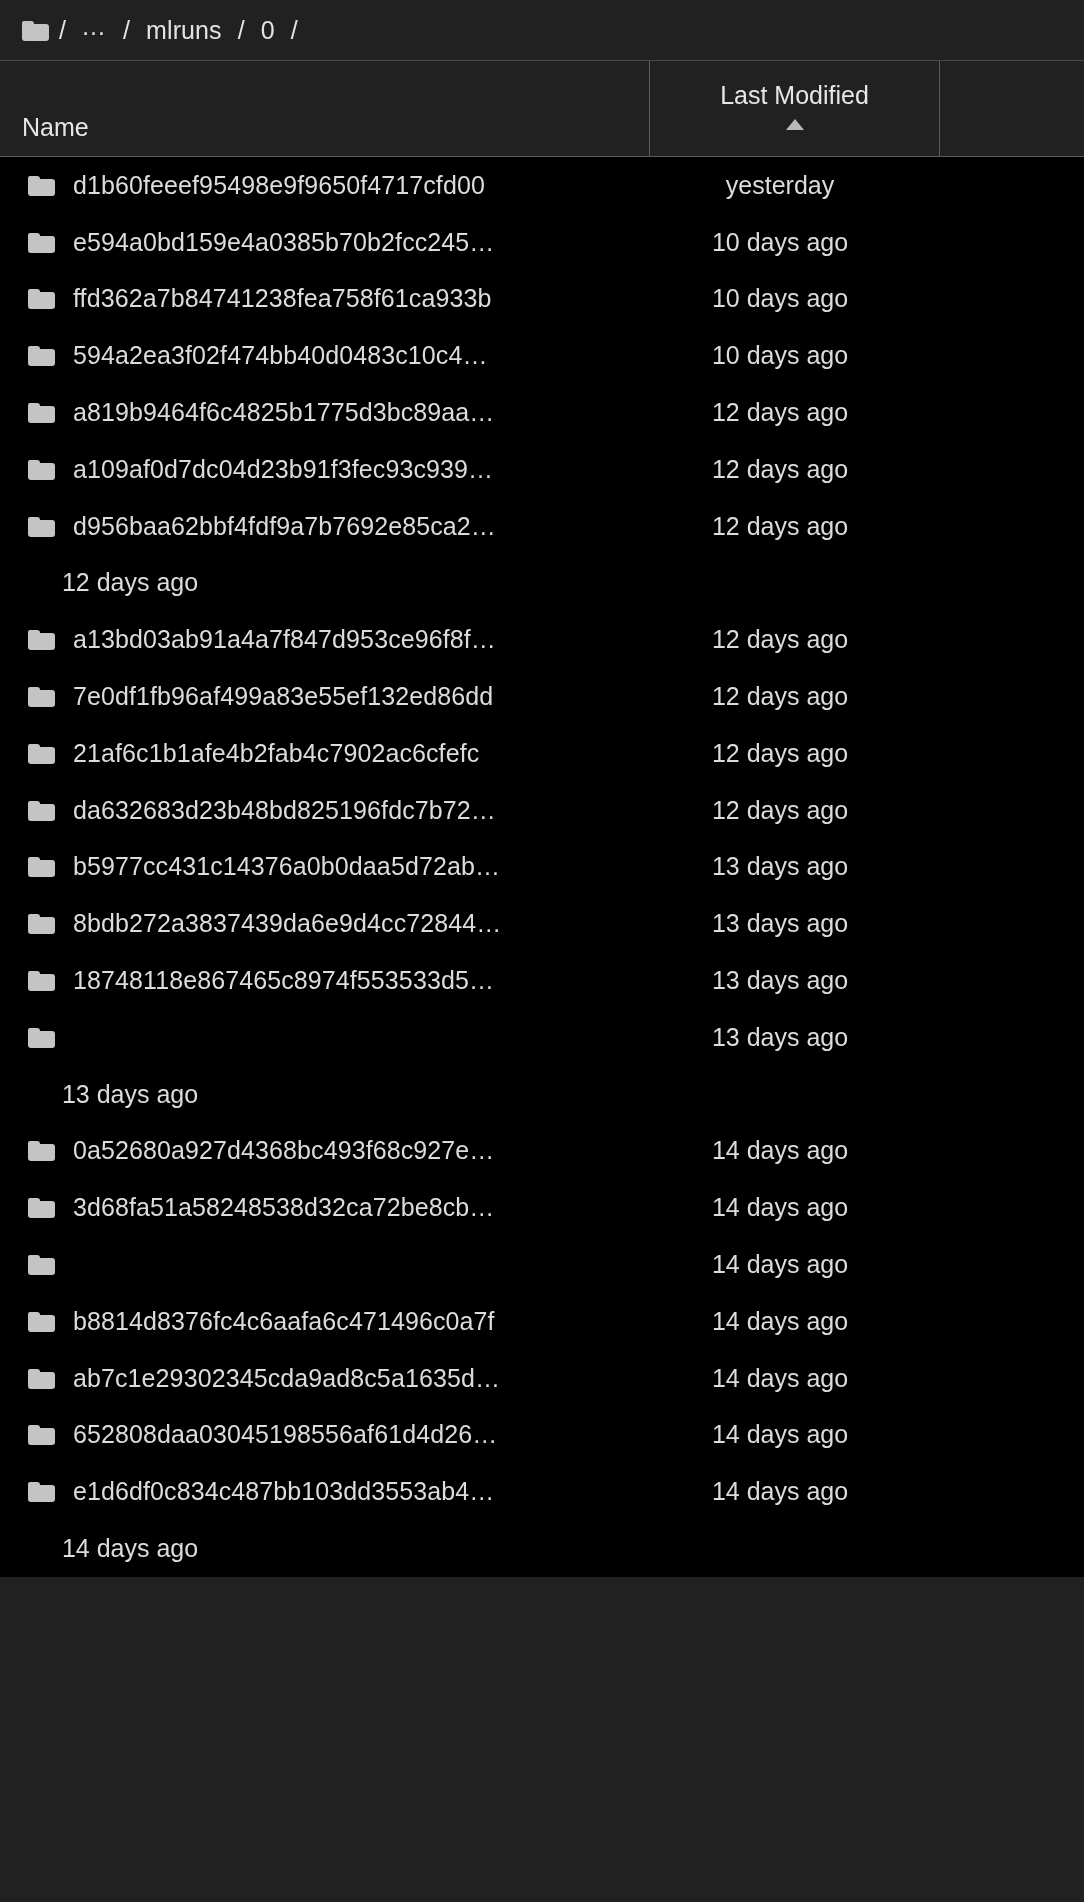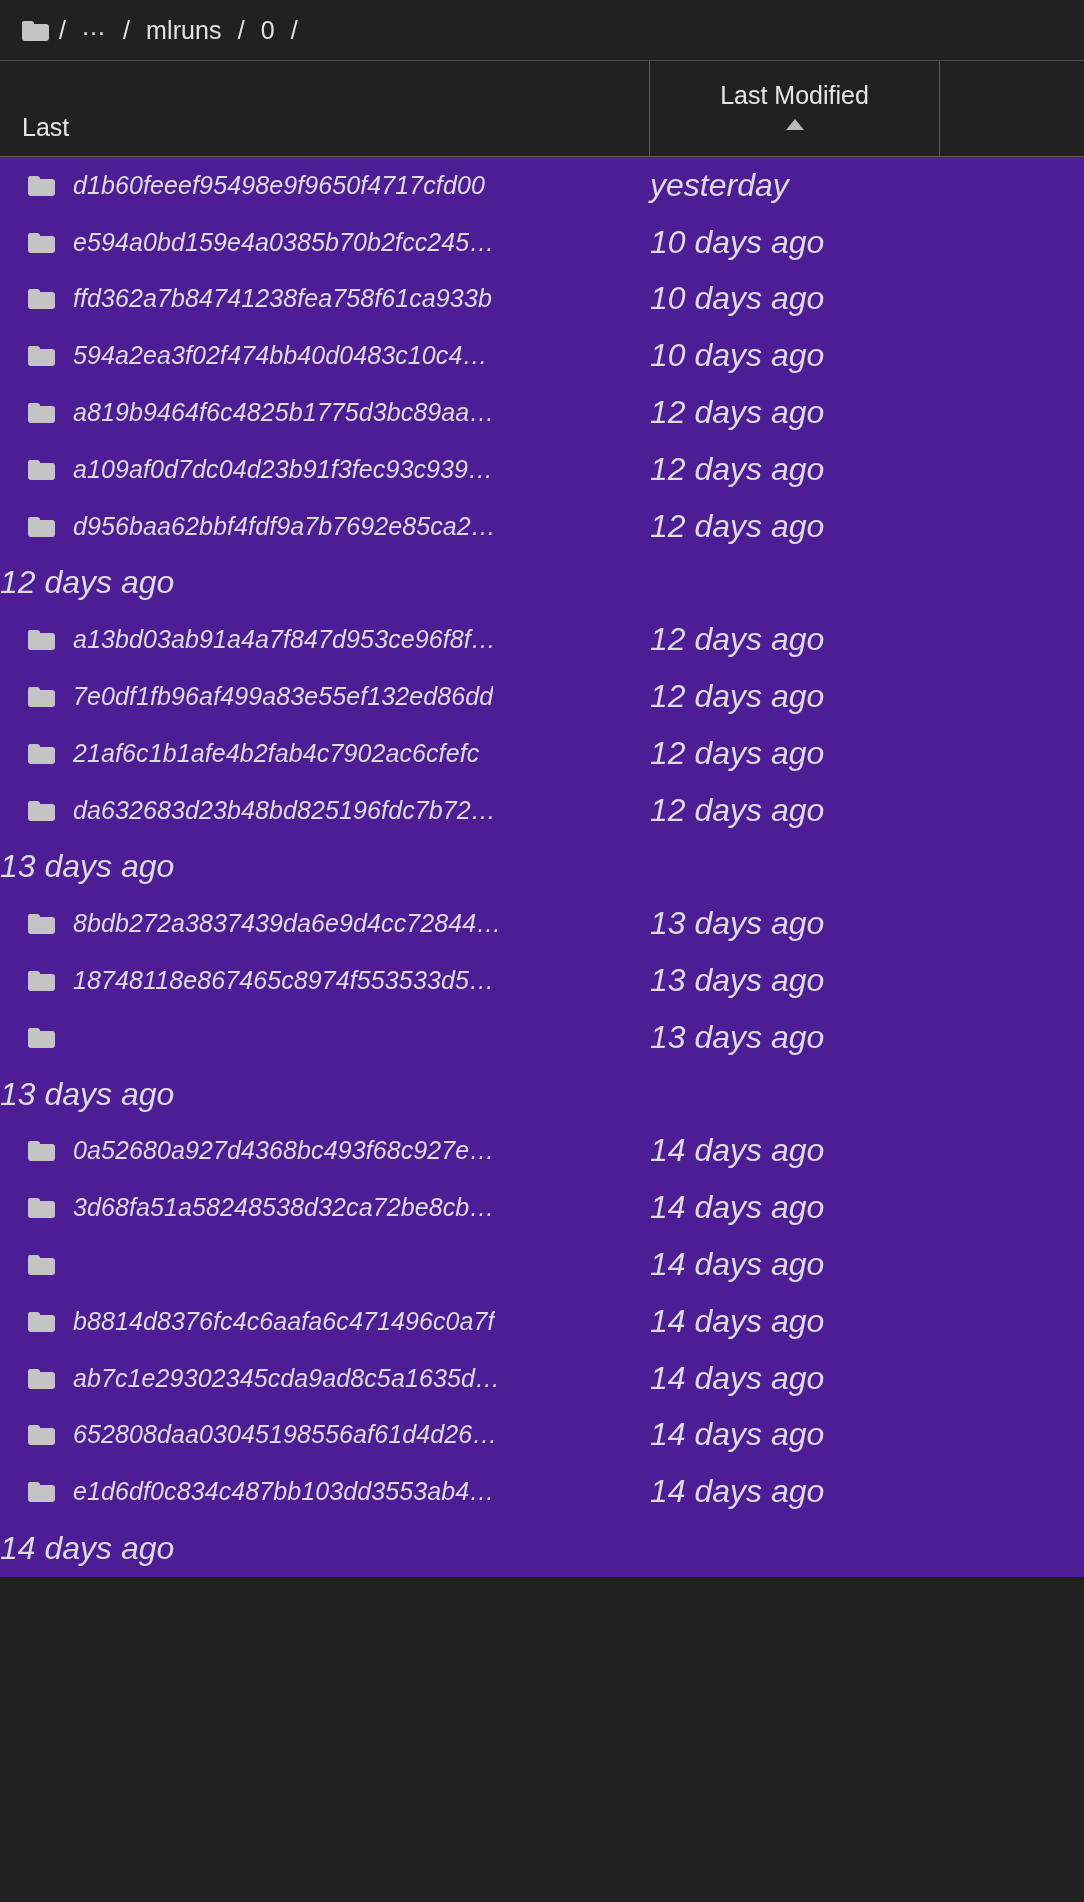--- a/index.html
+++ b/index.html
@@ -101,21 +101,21 @@
   .sort-caret {
     width: 0; height: 0;
     margin-top: 9px;
     border-left: 9px solid transparent;
     border-right: 9px solid transparent;
     border-bottom: 11px solid #b9b9b9;
   }
   .col-filler { flex: 1 1 auto; }
 
   
-  .listing { background: #4c1d95; font-style: italic; }
+  .listing { background: #000000; }
   .row {
     display: flex;
     align-items: center;
     height: 56.8px;
   }
   .cell-name {
     flex: 0 0 650px;
     display: flex;
     align-items: center;
     min-width: 0;
@@ -148,23 +148,23 @@
   .fname {
     font-size: 25px;
     color: #dcdcdc;
     letter-spacing: 0.1px;
     white-space: nowrap;
     overflow: hidden;
   }
   .cell-mod {
     flex: 0 0 290px;
     box-sizing: border-box;
-    text-align: left;
+    text-align: center;
     padding-right: 30px;
-    font-size: 32px;
+    font-size: 25px;
     color: #dcdcdc;
     white-space: nowrap;
   }
   .cell-filler { flex: 1 1 auto; }
 </style>
 </head>
 <body>
 
 <div class="crumbs">
   <span class="crumb-folder"></span>
@@ -172,21 +172,21 @@
   <span class="crumb-dots">…</span>
   <span class="crumb-sep">/</span>
   <span class="crumb-text">mlruns</span>
   <span class="crumb-sep">/</span>
   <span class="crumb-text">0</span>
   <span class="crumb-sep">/</span>
 </div>
 
 <div class="col-head">
   <div class="col-name">
-    <span>Last</span>
+    <span>Name</span>
   </div>
   <div class="col-mod">
     <span>Last Modified</span>
     <span class="sort-caret"></span>
   </div>
   <div class="col-filler"></div>
 </div>
 
 <div class="listing" id="listing">
     <div class="row">
@@ -275,20 +275,24 @@
     </div>
     <div class="row">
       <div class="cell-name">
         <span class="fold"></span>
         <span class="fname">da632683d23b48bd825196fdc7b72…</span>
       </div>
       <div class="cell-mod">12 days ago</div>
       <div class="cell-filler"></div>
     </div>
     <div class="row">
+      <div class="cell-name">
+        <span class="fold"></span>
+        <span class="fname">b5977cc431c14376a0b0daa5d72ab…</span>
+      </div>
       <div class="cell-mod">13 days ago</div>
       <div class="cell-filler"></div>
     </div>
     <div class="row">
       <div class="cell-name">
         <span class="fold"></span>
         <span class="fname">8bdb272a3837439da6e9d4cc72844…</span>
       </div>
       <div class="cell-mod">13 days ago</div>
       <div class="cell-filler"></div>

